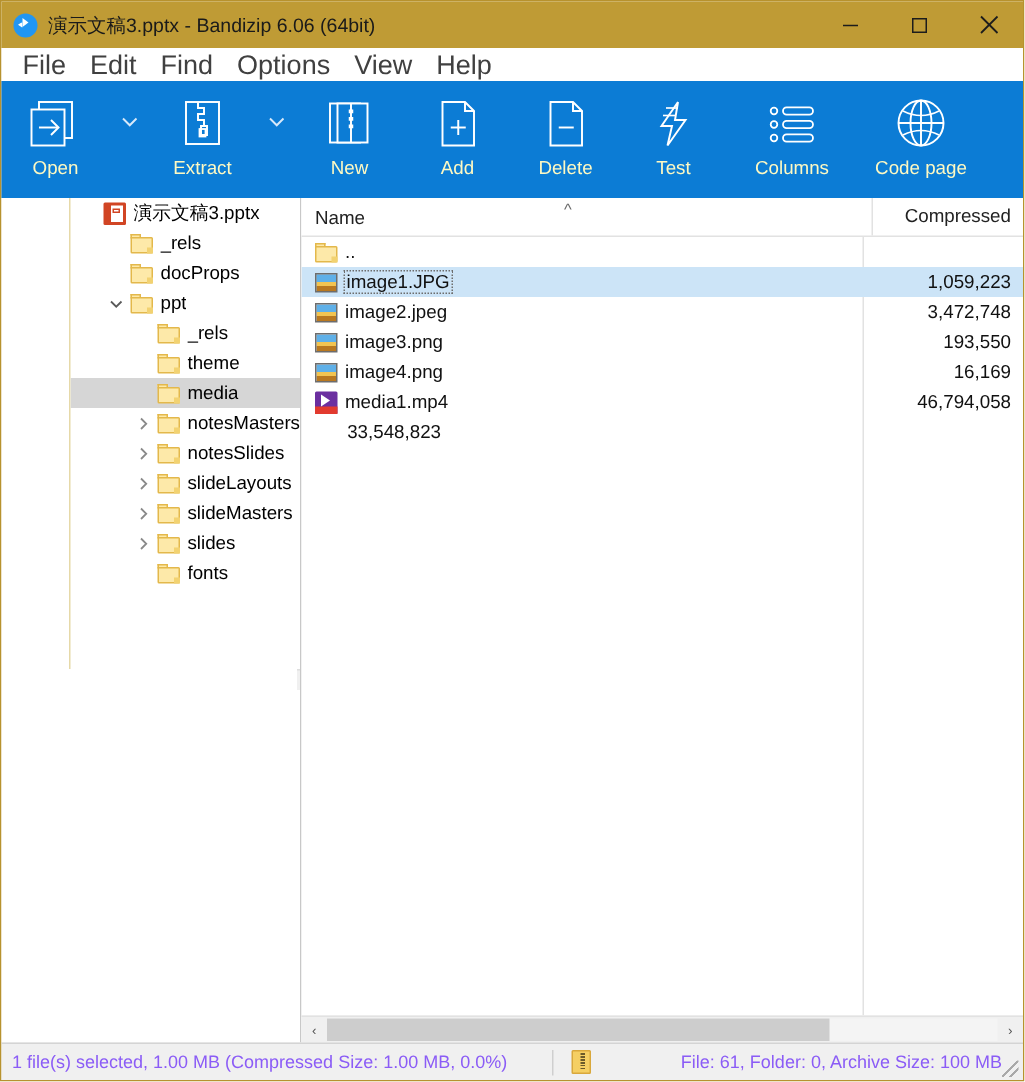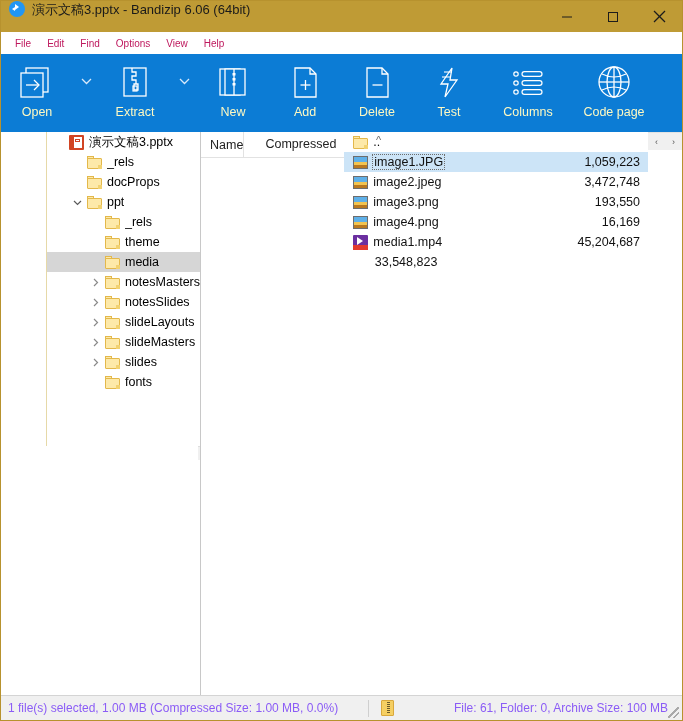--- a/index.html
+++ b/index.html
@@ -13,21 +13,21 @@
     box-sizing:border-box;
     border:1px solid #b7922e;
     background:#fff;
     display:flex;flex-direction:column;
   }
 
   
   .titlebar{
     height:31px;flex:0 0 31px;
     background:#bf9b35;
-    display:flex;align-items:flex-start;
+    display:flex;align-items:center;
     position:relative;
   }
   .title-icon{
     width:16px;height:16px;margin-left:8px;margin-right:7px;
     border-radius:50%;
     background:#2196f3;
     position:relative;flex:0 0 16px;
   }
   .title-icon::after{
     content:"";position:absolute;left:6px;top:3px;
@@ -51,21 +51,21 @@
     color:#1c1c1c;font-size:13px;line-height:1;
   }
   .wc svg{display:block;}
 
   
   .menubar{
     height:22px;flex:0 0 22px;background:#fff;
     display:flex;align-items:center;padding-left:6px;
   }
   .menuitem{
-    font-size:10px;color:#be185d;padding:2px 8px;white-space:nowrap;
+    font-size:18px;color:#404040;padding:2px 8px;white-space:nowrap;
   }
 
   
   .toolbar{
     flex:0 0 78px;height:78px;background:#0c7cd5;
     display:flex;align-items:flex-start;position:relative;
   }
   .tb-btn{
     width:72px;height:78px;
     display:flex;flex-direction:column;align-items:center;
@@ -164,21 +164,21 @@
   }
   .photo .ray1,.photo .ray2{
     position:absolute;left:50%;top:70%;width:150px;height:2px;
     background:linear-gradient(to right, rgba(255,222,160,0.85), rgba(255,200,120,0));
     transform-origin:0 50%;
   }
   .photo .ray1{transform:rotate(-22deg);}
   .photo .ray2{transform:rotate(16deg);}
 
   
-  .rightcol{flex:1 1 auto;display:flex;flex-direction:row;min-width:0;background:#fff;}
+  .rightcol{flex:1 1 auto;display:flex;flex-direction:column;min-width:0;background:#fff;}
   .listhead{
     flex:0 0 25px;height:25px;background:#fff;border-bottom:1px solid #e2e2e2;
     display:flex;align-items:center;position:relative;font-size:12.5px;color:#222;
   }
   .col-name{flex:1 1 auto;padding-left:9px;position:relative;}
   .sortcaret{
     position:absolute;left:175px;top:-4px;color:#6b6b6b;font-size:11px;
   }
   .col-comp{
     width:101px;flex:0 0 101px;text-align:right;padding-right:8px;
@@ -633,21 +633,21 @@
               <div class="ic-img"></div>
               <span class="nm">image4.png</span>
             </div>
             <div class="sz">16,169</div>
           </div>
           <div class="frow">
             <div class="fn">
               <div class="ic-mp4"></div>
               <span class="nm">media1.mp4</span>
             </div>
-            <div class="sz">45,204,687</div>
+            <div class="sz">46,794,058</div>
           </div>
           <div class="frow">
             <div class="sz">33,548,823</div>
           </div>
         </div>
 
       <div class="hscroll">
         <div class="hsbtn">‹</div>
         <div class="hstrack">
           <div class="hsthumb"></div>

